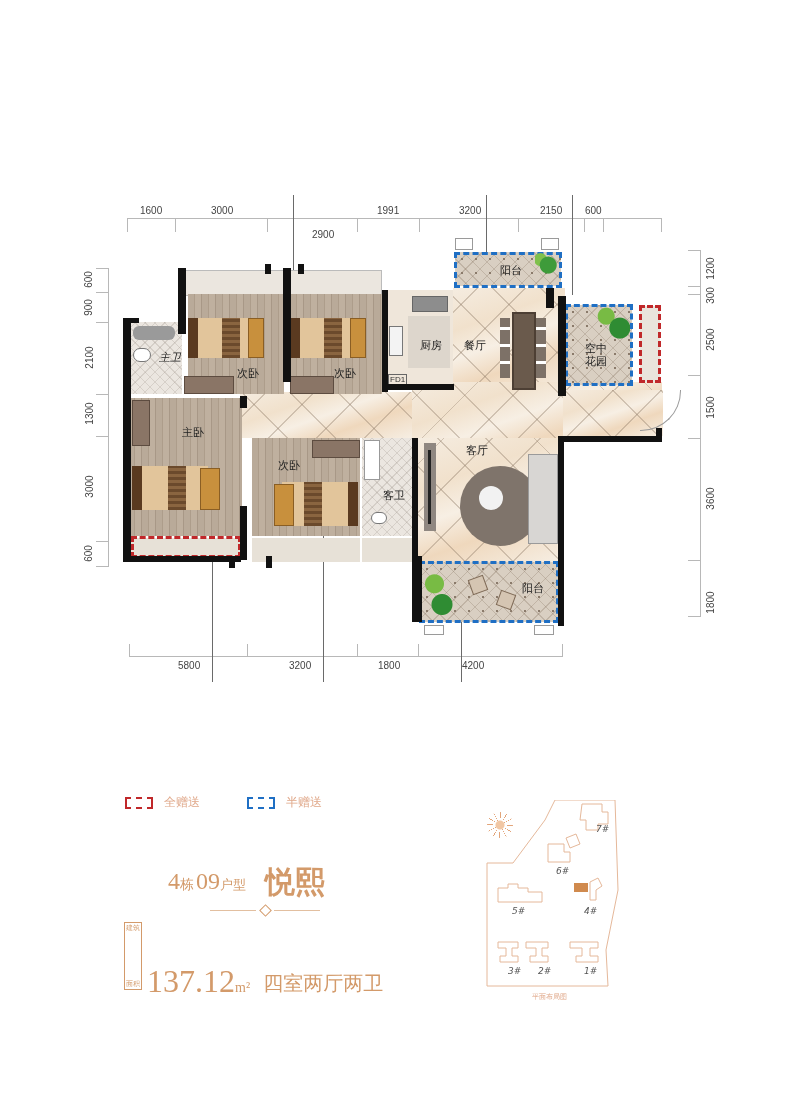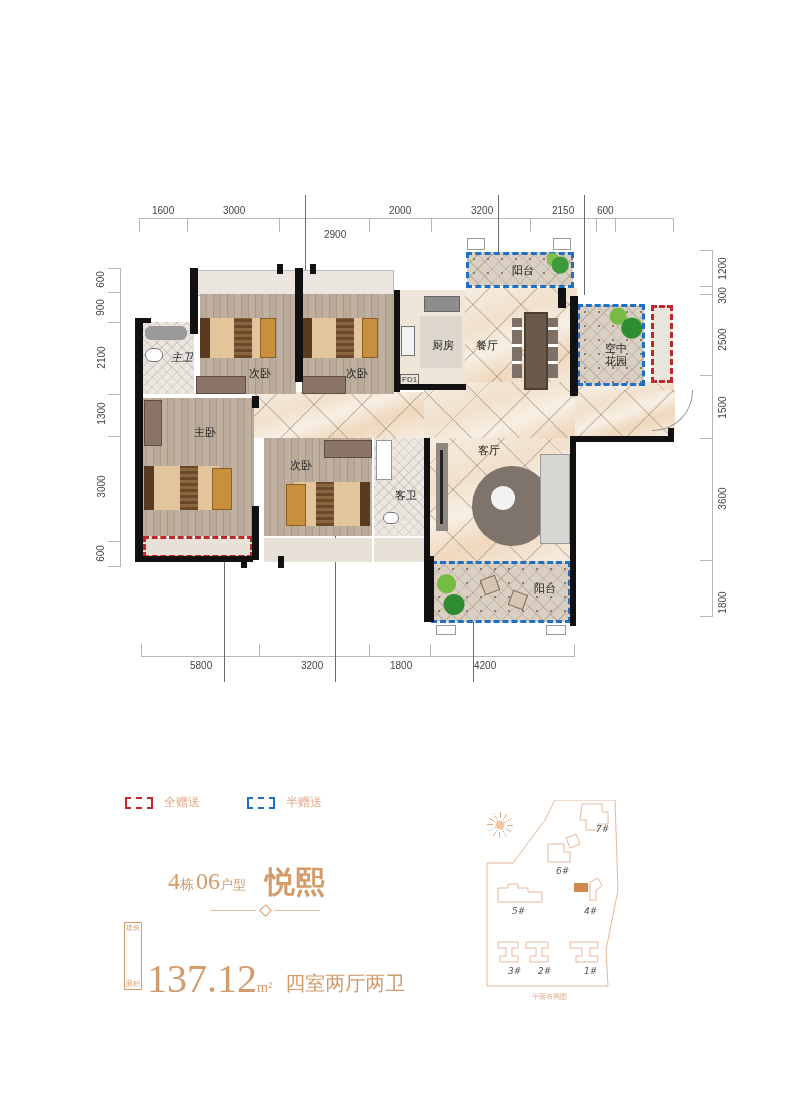--- a/index.html
+++ b/index.html
@@ -34,40 +34,40 @@
   .bed .mat{position:absolute;left:10px;top:0;bottom:0;right:0;background:#e2c59b;}
   .bed .throw{position:absolute;top:0;bottom:0;width:18px;background:repeating-linear-gradient(0deg,#6b4a2c 0 3px,#8a6540 3px 6px);}
   .bench{position:absolute;background:#c8903d;border:1px solid #8a5e24;}
   .closet{position:absolute;background:#8a7566;border:1px solid #5d4c40;}
   .window{position:absolute;background:#fff;border:1px solid #9a9a9a;box-sizing:border-box;}
   .brand{color:#d39a6a;}
 </style>
 </head>
 <body>
 
-<div class="abs" style="left:12px;top:0;width:784px;height:700px;">
+<div class="abs" style="left:0;top:0;width:784px;height:700px;">
 
   <div class="hline" style="left:127px;top:218px;width:535px;"></div>
   <div class="tick" style="left:127px;top:218px;width:1px;height:14px;"></div>
   <div class="tick" style="left:175px;top:218px;width:1px;height:14px;"></div>
   <div class="tick" style="left:267px;top:218px;width:1px;height:14px;"></div>
   <div class="tick" style="left:357px;top:218px;width:1px;height:14px;"></div>
   <div class="tick" style="left:419px;top:218px;width:1px;height:14px;"></div>
   <div class="tick" style="left:518px;top:218px;width:1px;height:14px;"></div>
   <div class="tick" style="left:584px;top:218px;width:1px;height:14px;"></div>
   <div class="tick" style="left:603px;top:218px;width:1px;height:14px;"></div>
   <div class="tick" style="left:661px;top:218px;width:1px;height:14px;"></div>
   <div class="axis" style="left:293px;top:195px;height:230px;"></div>
   <div class="axis" style="left:486px;top:195px;height:80px;"></div>
   <div class="axis" style="left:572px;top:195px;height:100px;"></div>
 
   <div class="dim" style="left:140px;top:205px;">1600</div>
   <div class="dim" style="left:211px;top:205px;">3000</div>
   <div class="dim" style="left:312px;top:205px;margin-top:24px;">2900</div>
-  <div class="dim" style="left:377px;top:205px;">2000</div>
+  <div class="dim" style="left:377px;top:205px;">1991</div>
   <div class="dim" style="left:459px;top:205px;">3200</div>
   <div class="dim" style="left:540px;top:205px;">2150</div>
   <div class="dim" style="left:585px;top:205px;">600</div>
 
   <div class="vline" style="left:108px;top:268px;height:298px;"></div>
   <div class="tick" style="left:96px;top:268px;width:13px;height:1px;"></div>
   <div class="tick" style="left:96px;top:292px;width:13px;height:1px;"></div>
   <div class="tick" style="left:96px;top:322px;width:13px;height:1px;"></div>
   <div class="tick" style="left:96px;top:394px;width:13px;height:1px;"></div>
   <div class="tick" style="left:96px;top:436px;width:13px;height:1px;"></div>
@@ -186,21 +186,21 @@
   <div class="abs tile" style="left:455px;top:252px;width:106px;height:34px;"></div>
   <div class="blue-dash" style="left:454px;top:252px;width:108px;height:36px;"></div>
   <div class="abs" style="left:535px;top:253px;width:22px;height:22px;background:radial-gradient(circle at 60% 55%,#3e9b3a 0 8px,transparent 9px),radial-gradient(circle at 25% 30%,#7fc04c 0 6px,transparent 7px);"></div>
   <div class="room-label" style="left:500px;top:263px;">阳台</div>
   <div class="window" style="left:455px;top:238px;width:18px;height:12px;"></div>
   <div class="window" style="left:541px;top:238px;width:18px;height:12px;"></div>
 
   <div class="abs tile" style="left:566px;top:305px;width:66px;height:80px;"></div>
   <div class="blue-dash" style="left:565px;top:304px;width:68px;height:82px;"></div>
   <div class="abs" style="left:596px;top:306px;width:34px;height:34px;background:radial-gradient(circle at 70% 65%,#2f8c33 0 10px,transparent 11px),radial-gradient(circle at 30% 30%,#78bb44 0 8px,transparent 9px);"></div>
-  <div class="room-label" style="left:585px;top:342px;width:30px;text-align:right;line-height:13px;">空中花园</div>
+  <div class="room-label" style="left:585px;top:342px;width:30px;text-align:left;line-height:13px;">空中花园</div>
   <div class="abs" style="left:640px;top:306px;width:20px;height:76px;background:#e9e4dc;"></div>
   <div class="red-dash" style="left:639px;top:305px;width:22px;height:78px;"></div>
 
   <div class="room-label" style="left:466px;top:443px;">客厅</div>
   <div class="abs" style="left:460px;top:466px;width:80px;height:80px;border-radius:50%;background:#7f746b;"></div>
   <div class="abs" style="left:479px;top:486px;width:24px;height:24px;border-radius:50%;background:#f2f2f2;"></div>
   <div class="abs" style="left:528px;top:454px;width:28px;height:88px;background:#d8d6d3;border:1px solid #9a9a9a;"></div>
   <div class="abs" style="left:424px;top:443px;width:12px;height:88px;background:#8f8781;"></div>
   <div class="abs" style="left:428px;top:450px;width:3px;height:74px;background:#222;"></div>
 
@@ -244,34 +244,34 @@
     <span style="font-size:12px;color:#e0a88a;margin-left:6px;vertical-align:middle;">全赠送</span>
   </div>
   <div class="abs" style="left:122px;top:0;">
     <span style="display:inline-block;width:24px;height:8px;border:2px dashed #1f6fc4;vertical-align:middle;"></span>
     <span style="font-size:12px;color:#e0a88a;margin-left:6px;vertical-align:middle;">半赠送</span>
   </div>
 </div>
 
 <div class="abs brand" style="left:140px;top:858px;width:320px;height:110px;">
   <div class="abs" style="left:28px;top:4px;white-space:nowrap;">
-    <span style="font-family:'Liberation Serif',serif;font-size:24px;">4</span><span style="font-size:14px;">栋</span><span style="font-family:'Liberation Serif',serif;font-size:24px;margin-left:2px;">06</span><span style="font-size:13px;">户型</span>
+    <span style="font-family:'Liberation Serif',serif;font-size:24px;">4</span><span style="font-size:14px;">栋</span><span style="font-family:'Liberation Serif',serif;font-size:24px;margin-left:2px;">09</span><span style="font-size:13px;">户型</span>
     <span style="font-size:30px;font-weight:bold;margin-left:14px;vertical-align:-3px;">悦熙</span>
   </div>
   <div class="abs" style="left:70px;top:48px;width:112px;height:10px;">
     <div class="abs" style="left:0;top:4px;width:46px;height:1px;background:#e2bfa0;"></div>
     <div class="abs" style="left:51px;top:0;width:7px;height:7px;border:1px solid #d39a6a;transform:rotate(45deg);"></div>
     <div class="abs" style="left:64px;top:4px;width:46px;height:1px;background:#e2bfa0;"></div>
   </div>
   <div class="abs" style="left:-16px;top:64px;white-space:nowrap;">
     <span style="display:inline-block;border:1px solid #d39a6a;font-size:7px;line-height:8px;padding:1px;vertical-align:6px;text-align:center;">
       <span style="display:block;">建筑</span>
       <span style="display:block;margin-top:48px;">面积</span>
     </span>
-    <span style="font-family:'Liberation Serif',serif;font-size:40px;text-align:right;">137.12</span><span style="font-family:'Liberation Serif',serif;font-size:14px;">m²</span>
+    <span style="font-family:'Liberation Serif',serif;font-size:32px;text-align:right;">137.12</span><span style="font-family:'Liberation Serif',serif;font-size:14px;">m²</span>
     <span style="font-size:20px;margin-left:8px;vertical-align:2px;">四室两厅两卫</span>
   </div>
 </div>
 
 <div class="abs" style="left:470px;top:800px;width:180px;height:200px;">
   <svg width="180" height="200" viewBox="0 0 180 200">
     <path d="M85 0 L145 0 L148 90 L136 150 L138 186 L17 186 L17 63 L43 63 L75 20 Z" fill="none" stroke="#e5b89a" stroke-width="1"></path>
 
     <path d="M112 4 h20 v8 h6 v12 h-10 v6 h-12 v-10 h-6 z" fill="none" stroke="#e5b89a"></path>
 

